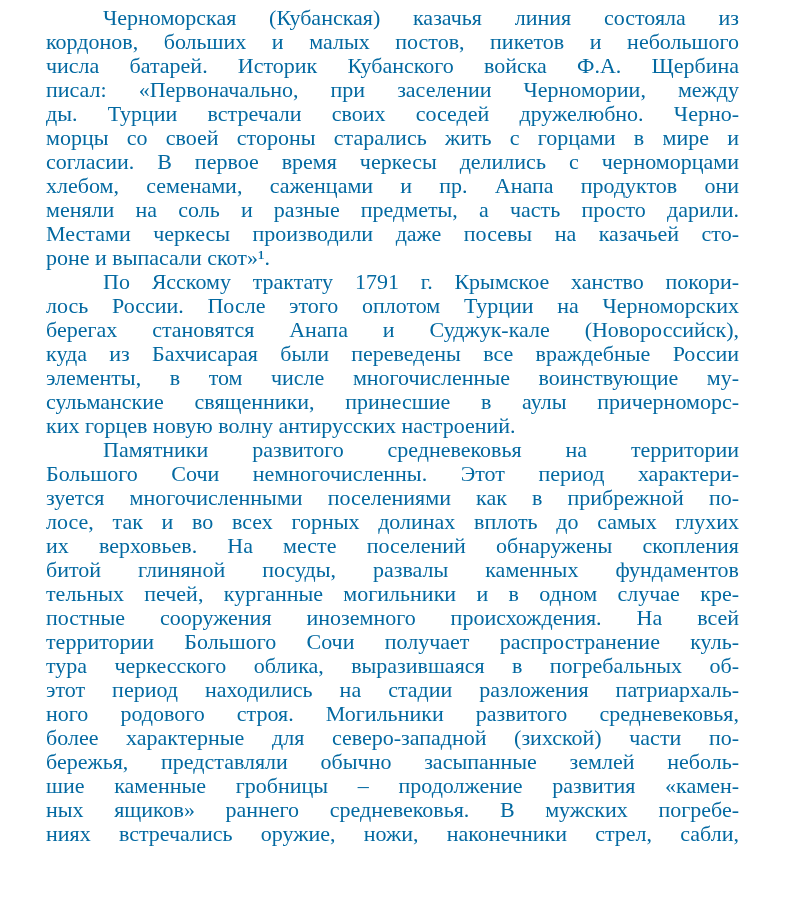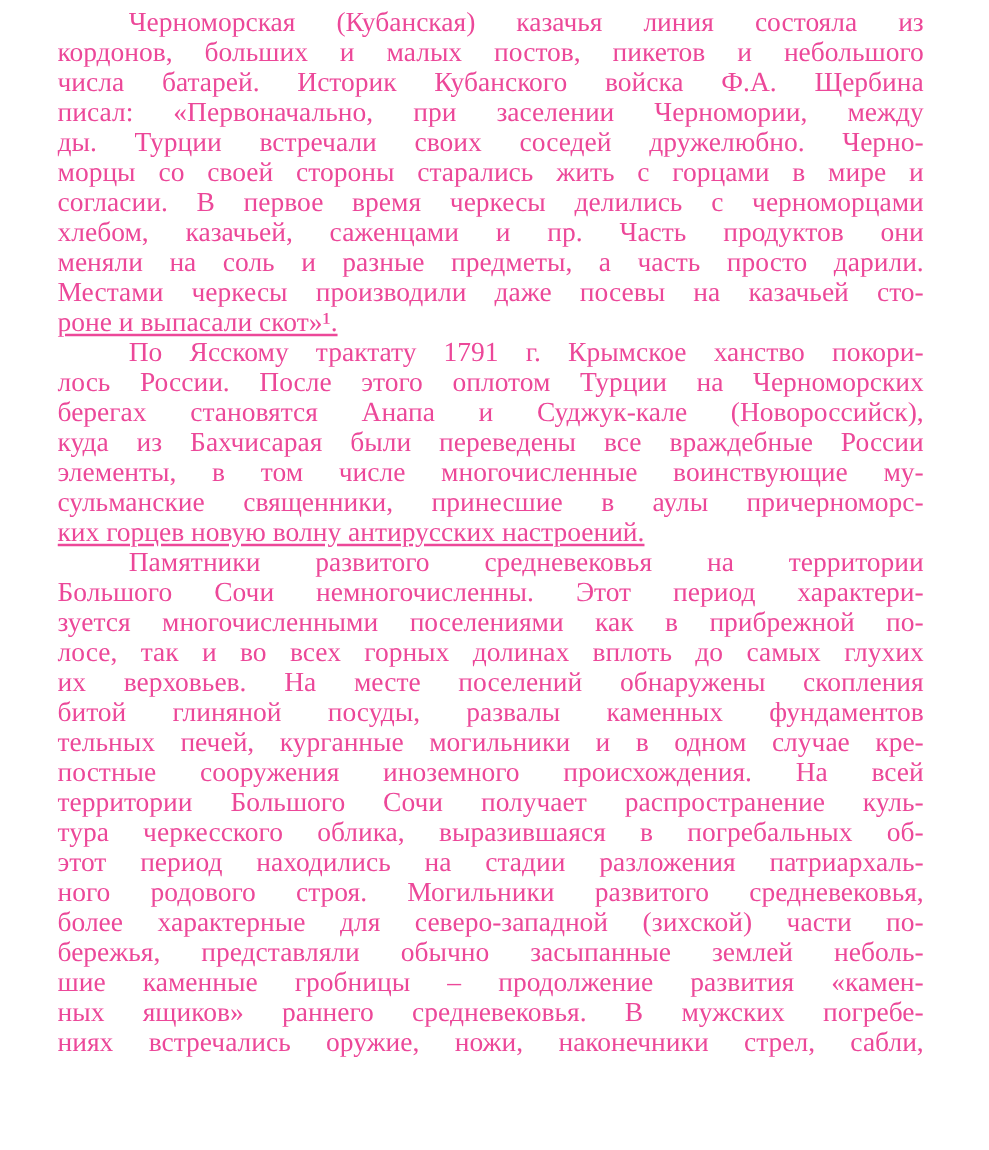--- a/index.html
+++ b/index.html
@@ -13,50 +13,49 @@
     overflow: hidden;
   }
   main.book-page {
     box-sizing: border-box;
     width: 791px;
     height: 920px;
     padding: 6px 52px 0 46px;
     font-family: "Liberation Serif", "DejaVu Serif", serif;
     font-size: 22px;
     line-height: 24px;
-    color: #ec4899;
+    color: #0369a1;
     -webkit-font-smoothing: antialiased;
   }
   .line {
     text-align: justify;
     text-align-last: justify;
     overflow: hidden;
     white-space: normal;
     height: 24px;
   }
   .line.first {
     text-indent: 57px;
   }
   .line.last {
     text-align-last: left;
-    text-decoration: underline;
   }
 </style>
 </head>
 <body>
 
 <main class="book-page" id="page">
     <div class="line first">Черноморская (Кубанская) казачья линия состояла из</div>
     <div class="line">кордонов, больших и малых постов, пикетов и небольшого</div>
     <div class="line">числа батарей. Историк Кубанского войска Ф.А. Щербина</div>
     <div class="line">писал: «Первоначально, при заселении Черномории, между</div>
     <div class="line">ды. Турции встречали своих соседей дружелюбно. Черно-</div>
     <div class="line">морцы со своей стороны старались жить с горцами в мире и</div>
     <div class="line">согласии. В первое время черкесы делились с черноморцами</div>
-    <div class="line">хлебом, казачьей, саженцами и пр. Часть продуктов они</div>
+    <div class="line">хлебом, семенами, саженцами и пр. Анапа продуктов они</div>
     <div class="line">меняли на соль и разные предметы, а часть просто дарили.</div>
     <div class="line">Местами черкесы производили даже посевы на казачьей сто-</div>
     <div class="line last">роне и выпасали скот»¹.</div>
     <div class="line first">По Ясскому трактату 1791 г. Крымское ханство покори-</div>
     <div class="line">лось России. После этого оплотом Турции на Черноморских</div>
     <div class="line">берегах становятся Анапа и Суджук-кале (Новороссийск),</div>
     <div class="line">куда из Бахчисарая были переведены все враждебные России</div>
     <div class="line">элементы, в том числе многочисленные воинствующие му-</div>
     <div class="line">сульманские священники, принесшие в аулы причерноморс-</div>
     <div class="line last">ких горцев новую волну антирусских настроений.</div>

